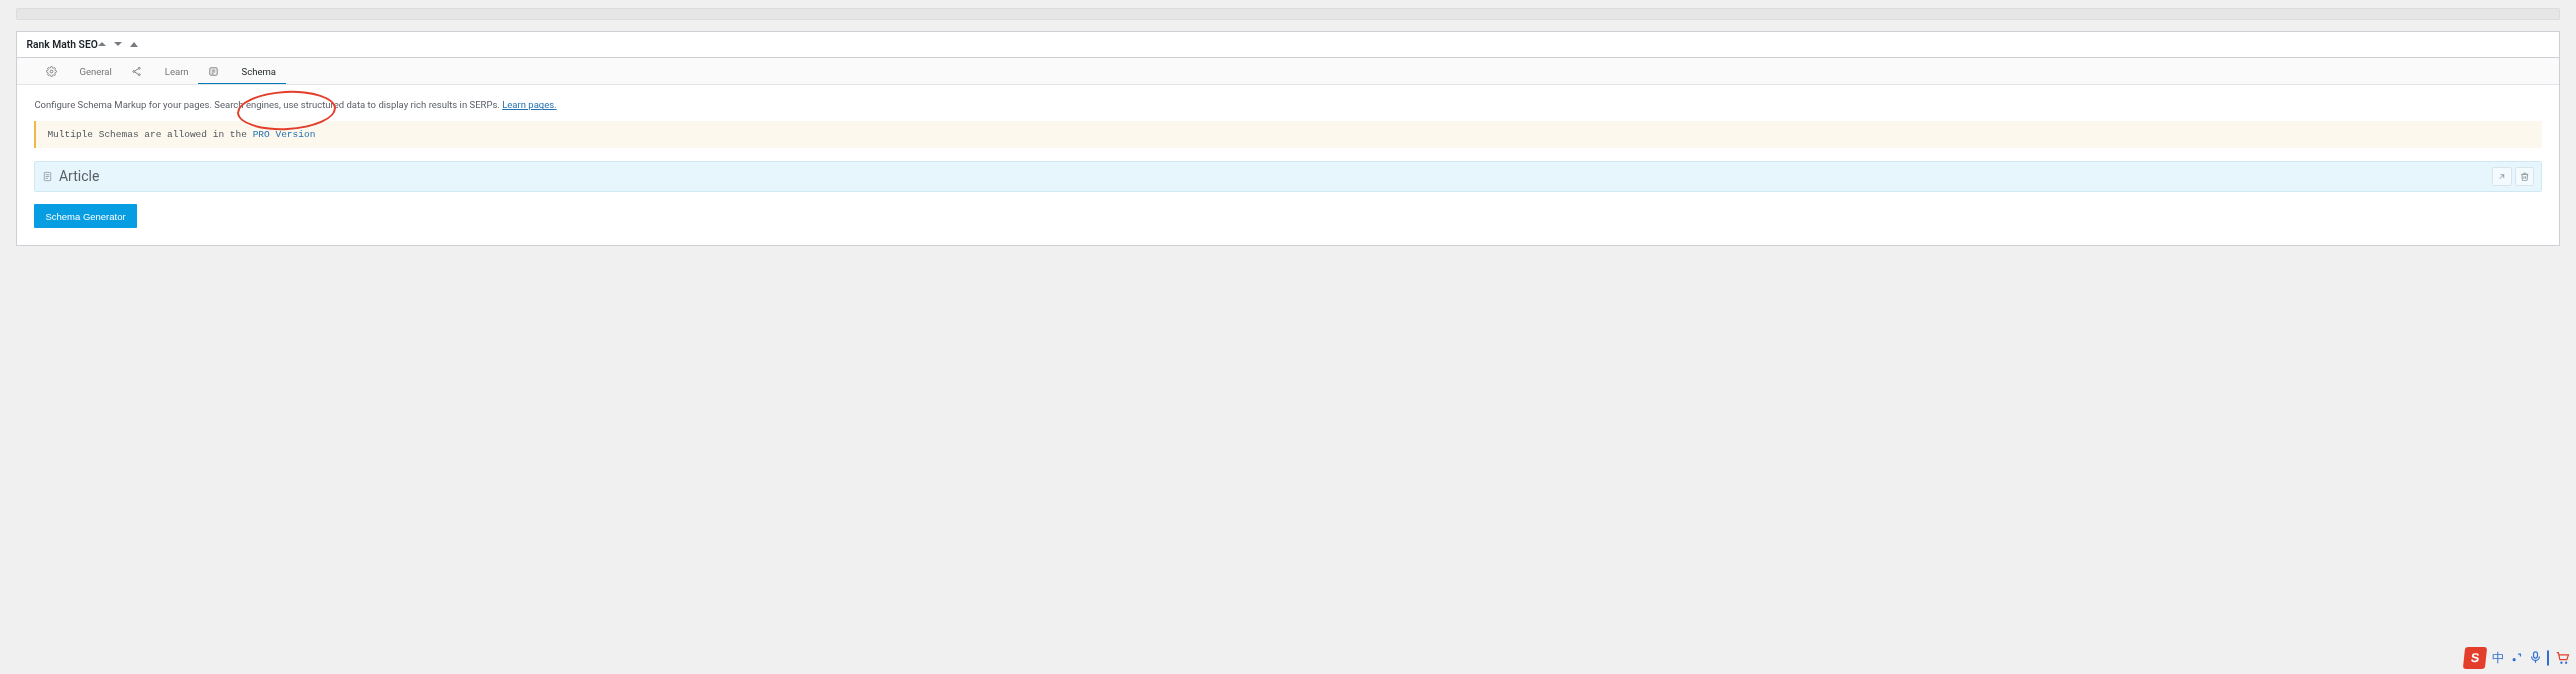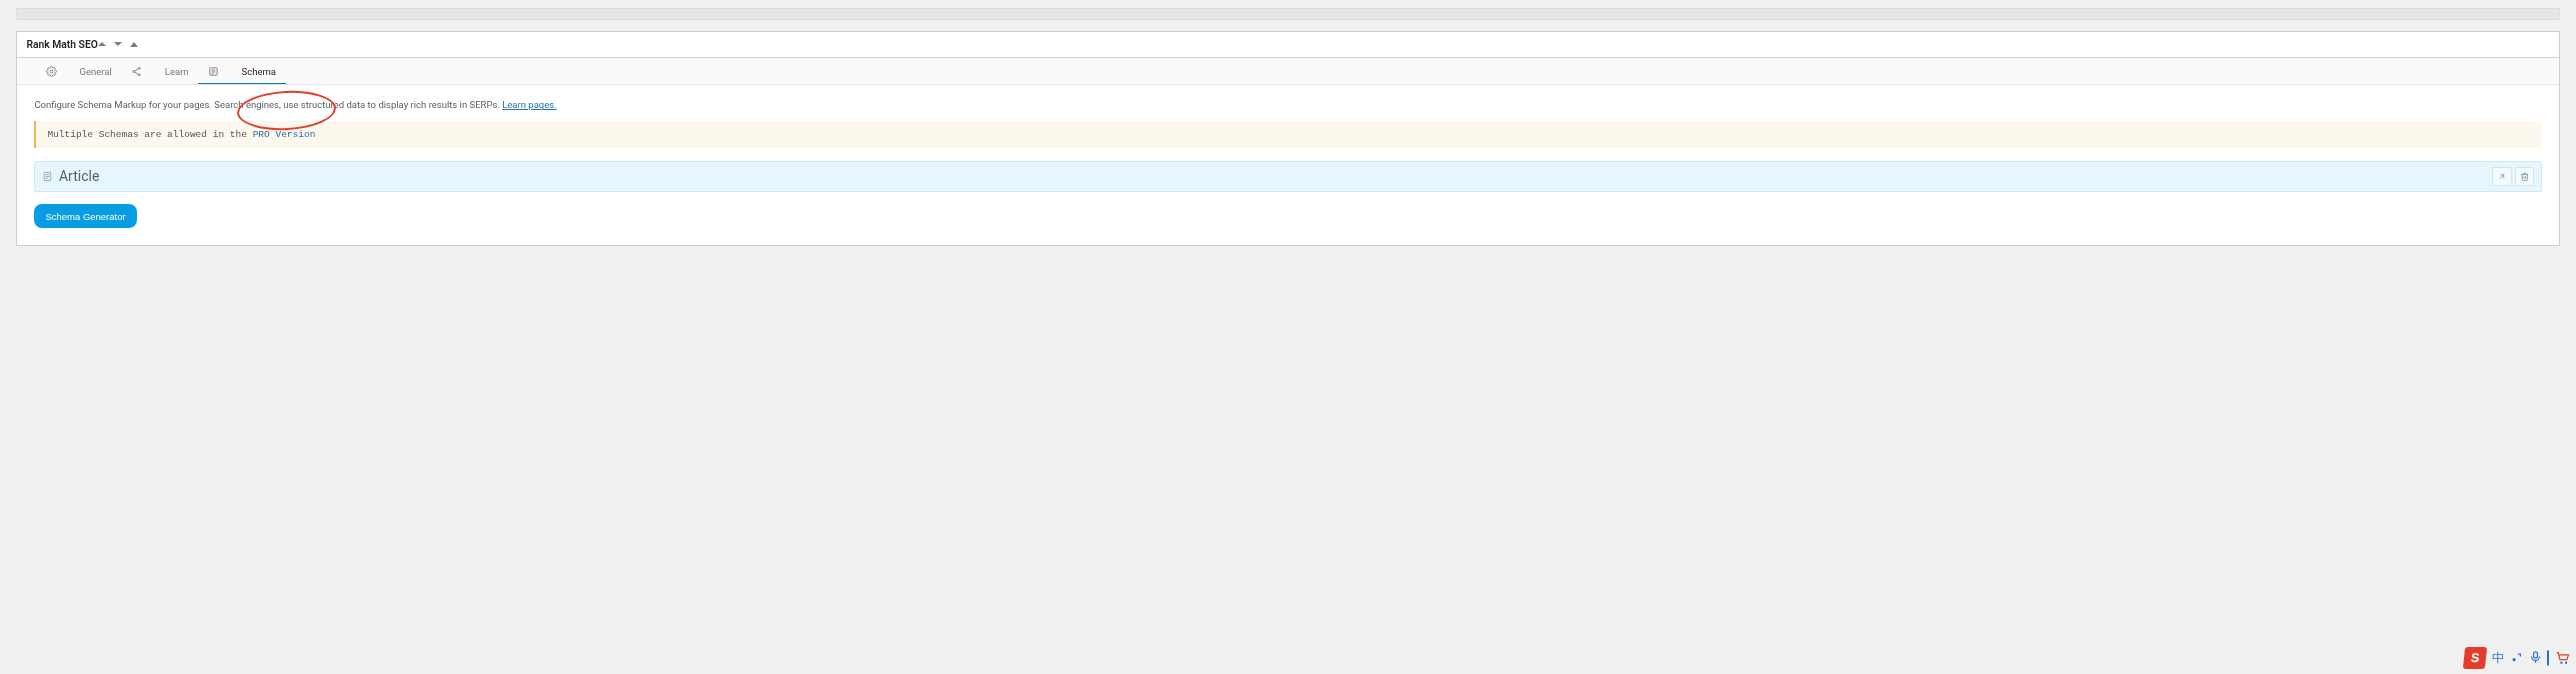--- a/index.html
+++ b/index.html
@@ -169,21 +169,21 @@
     color:#7a8489;
     cursor:pointer;
   }
   .schema-btn{
     display:inline-block;
     background:var(--btn-blue);
     color:#ffffff;
     font-size:9.5px;
     padding:6.3px 11px;
     border:none;
-    border-radius:8px;
+    border-radius:1px;
     cursor:pointer;
   }
   
   .circle{
     position:absolute;
     border:2.4px solid var(--circle);
     border-radius:50%;
     pointer-events:none;
   }
   .circle-tab{

